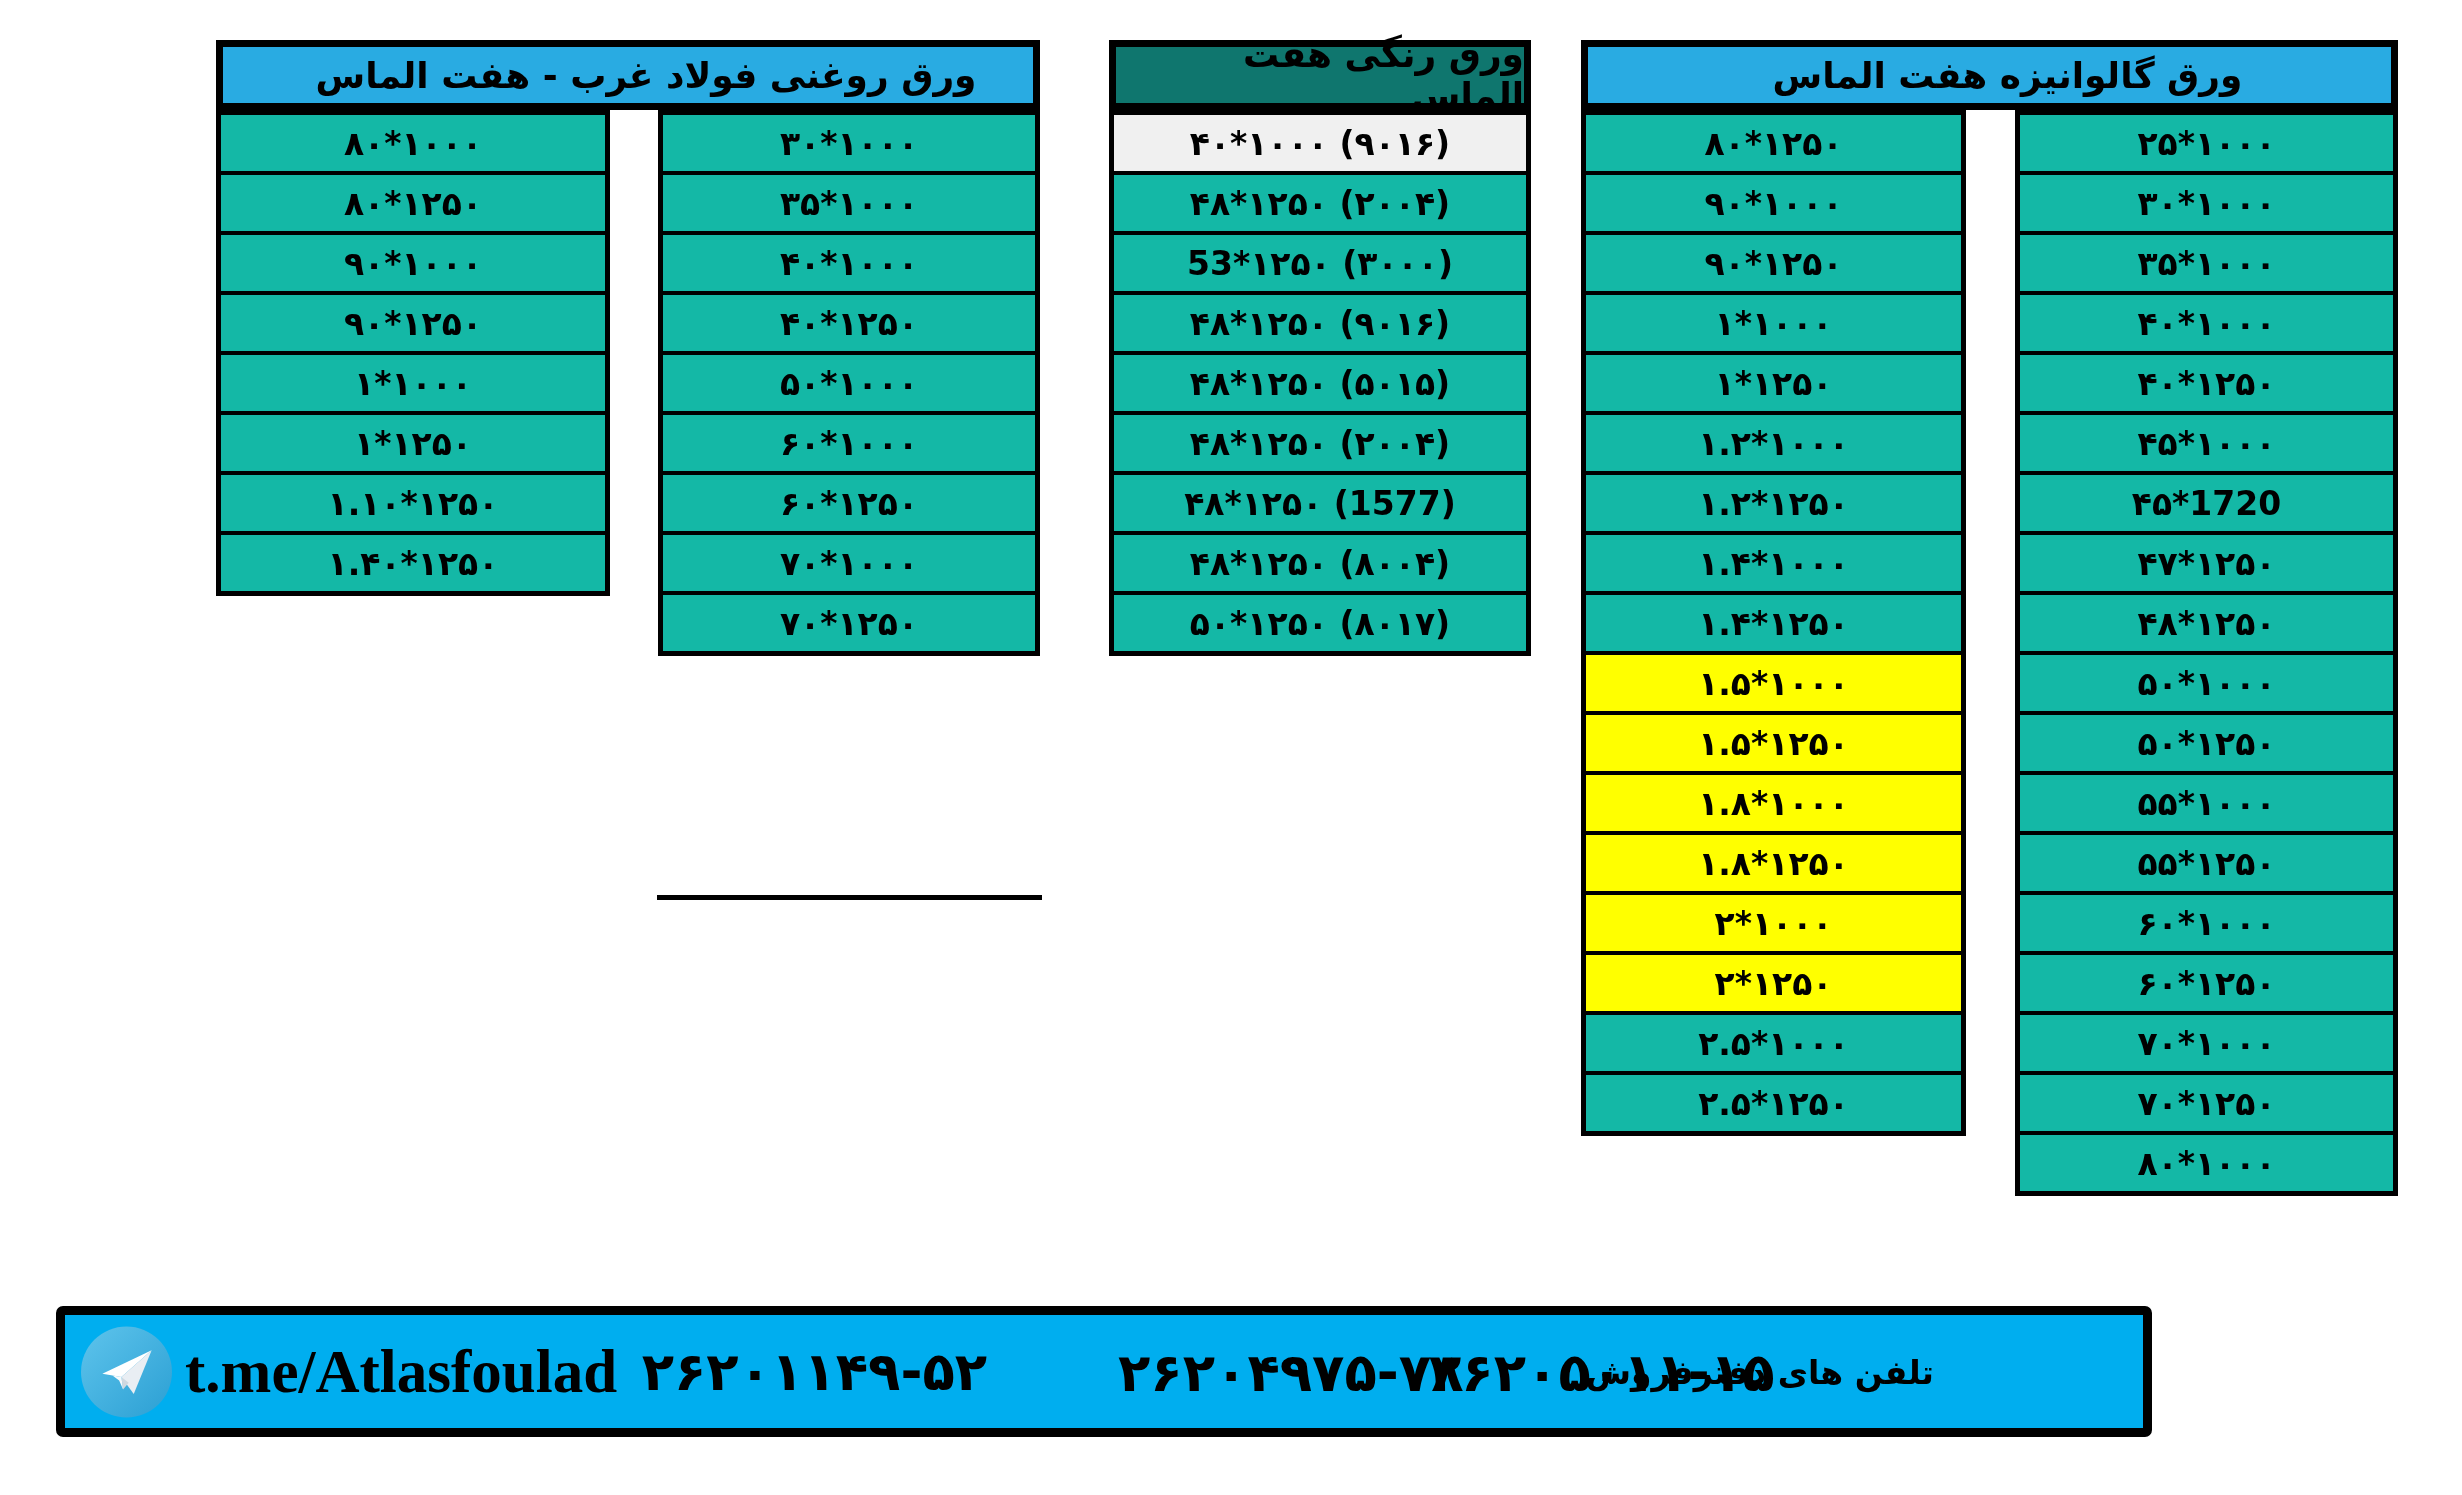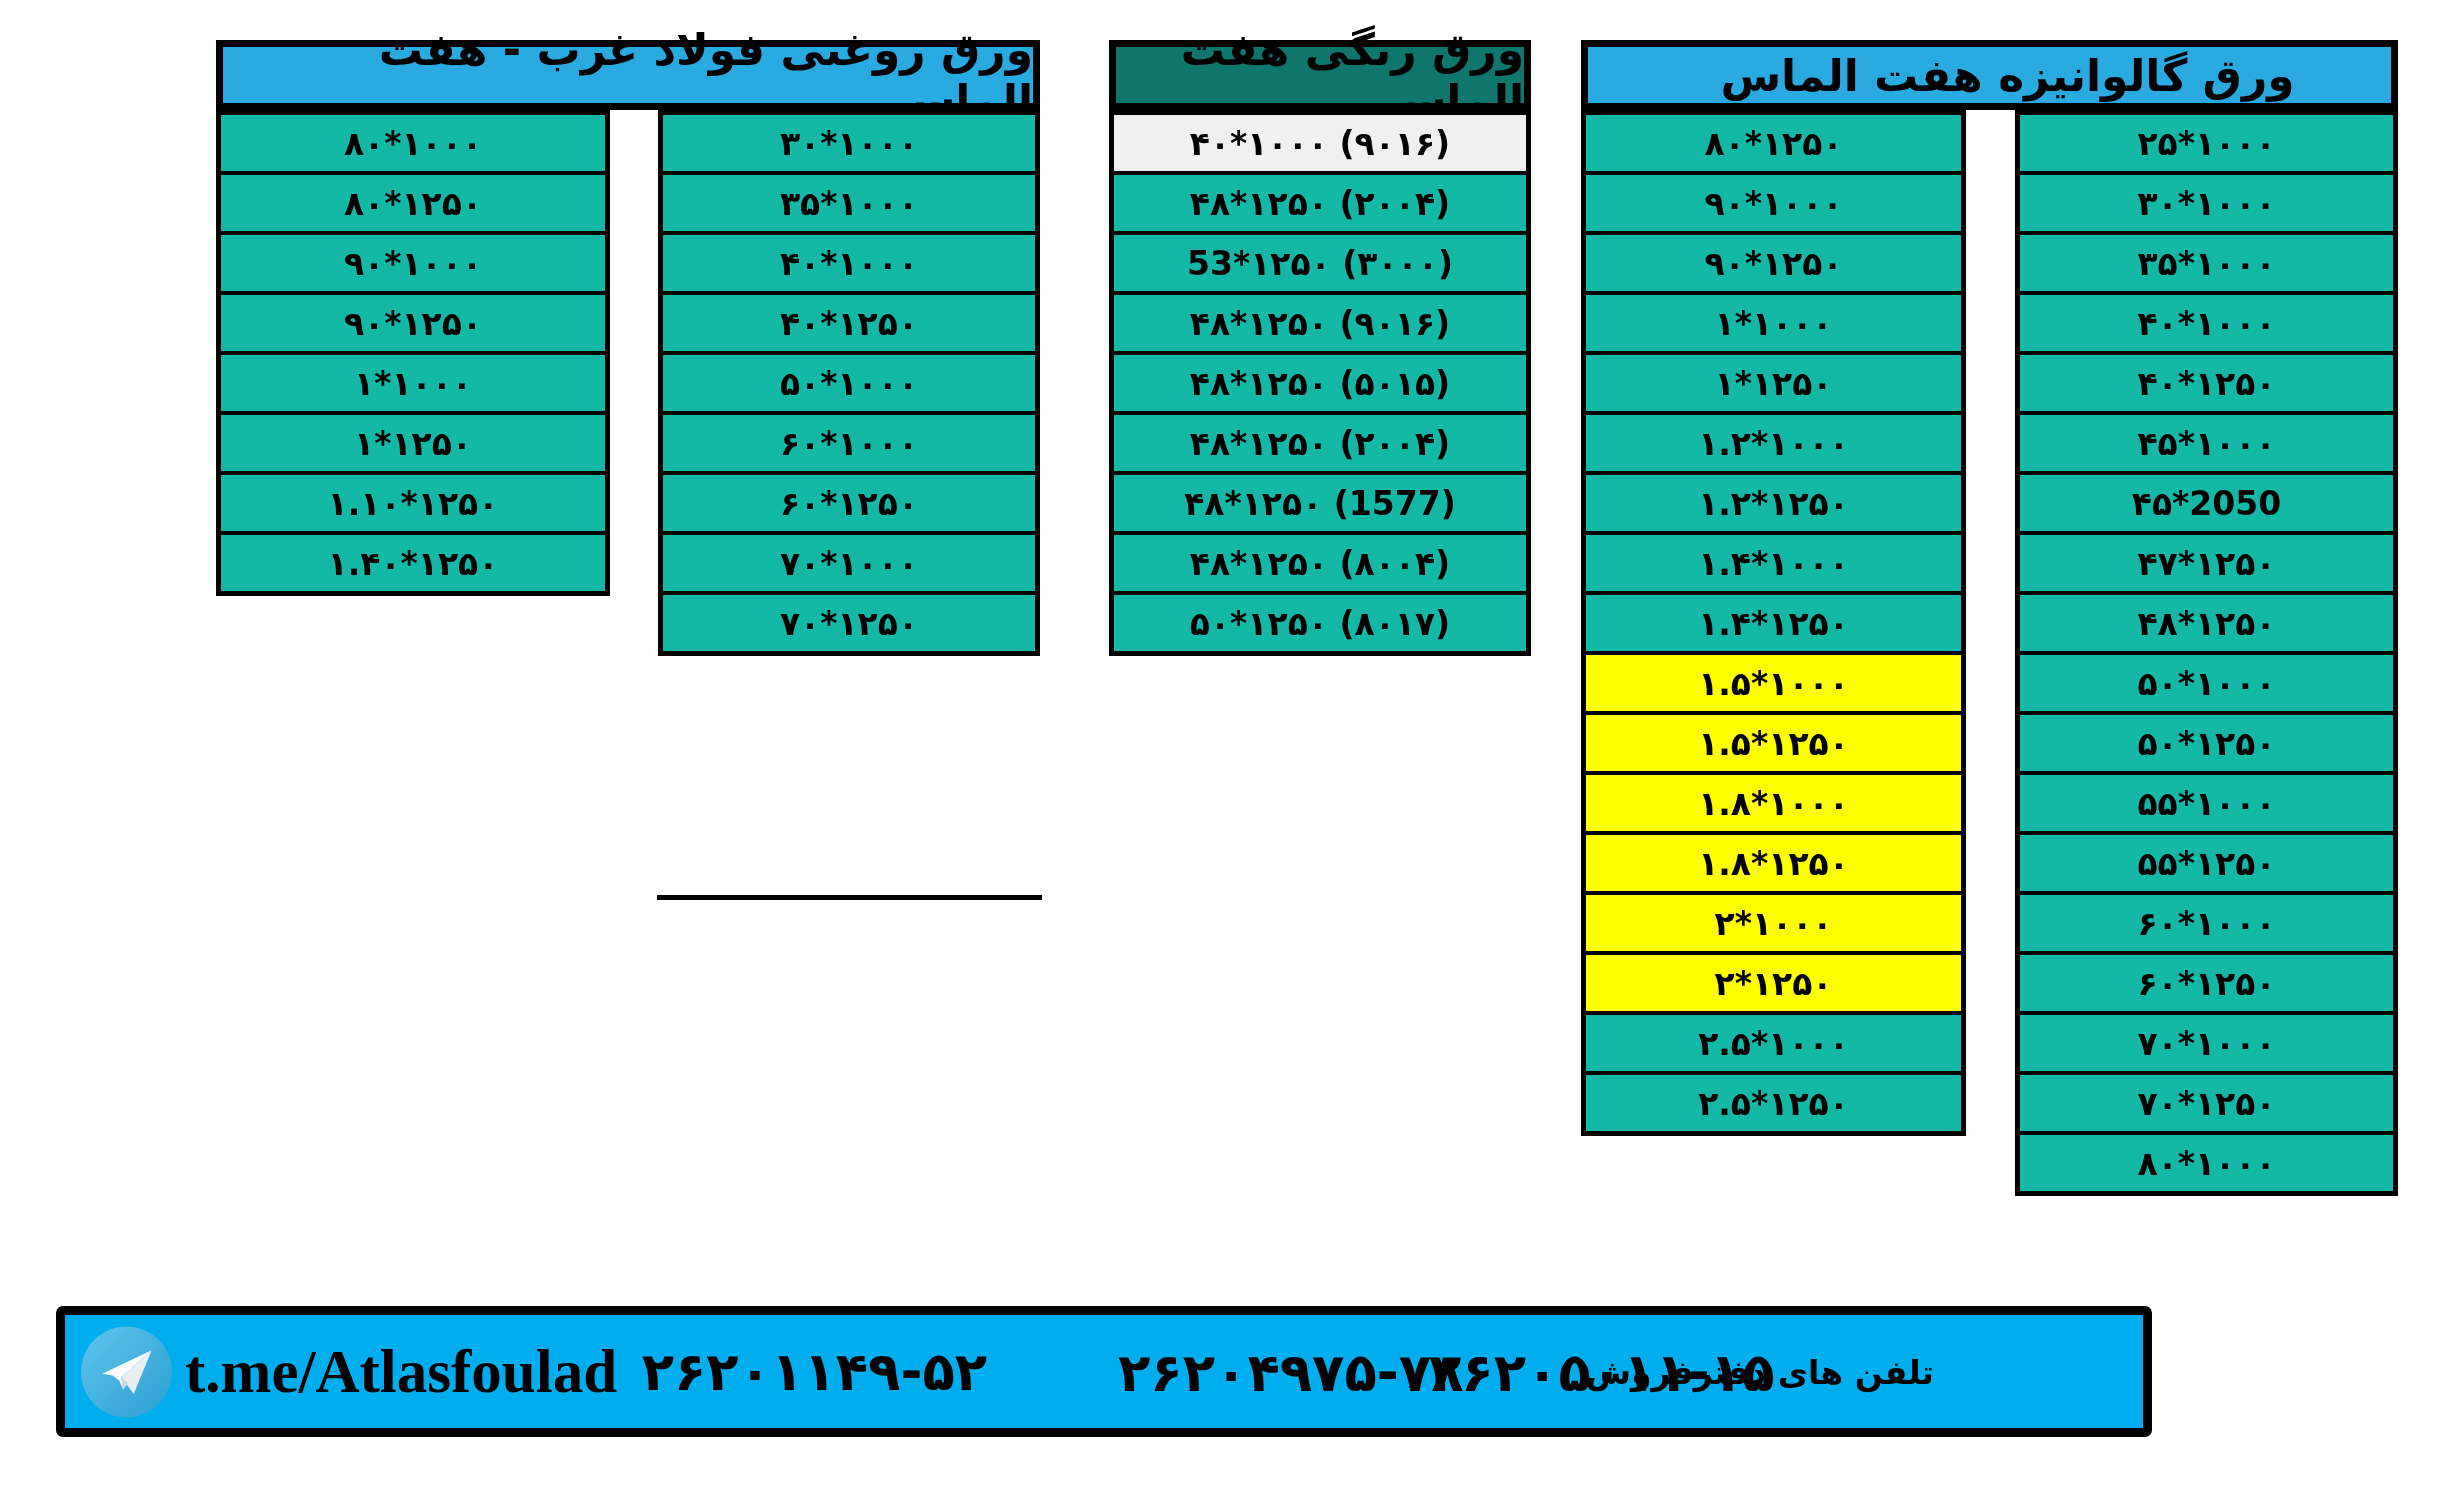--- a/index.html
+++ b/index.html
@@ -3,21 +3,21 @@
 <meta charset="utf-8">
 <style>
   html,body{margin:0;padding:0;background:#ffffff;}
   body{width:2462px;height:1495px;position:relative;overflow:hidden;
        font-family:"DejaVu Sans",sans-serif;}
   .canvas{position:absolute;inset:0;}
 
   
   .tbl-header{position:absolute;box-sizing:border-box;border:7px solid #000;
     display:flex;align-items:center;justify-content:center;
-    font-weight:bold;font-size:44px;color:#000;direction:rtl;padding-left:36px;}
+    font-weight:bold;font-size:36px;color:#000;direction:rtl;padding-left:36px;}
 
   
   .col{position:absolute;box-sizing:border-box;border:5.9px solid #000;background:#14b8a6;}
   .cell{height:56px;border-bottom:4.7px solid #000;display:flex;align-items:center;
     justify-content:center;font-weight:bold;font-size:33px;color:#000;
     direction:ltr;letter-spacing:1.2px;}
   .cell:last-child{border-bottom:0;}
   .cell.hl{background:#ffff00;}
   .cell.shade{background:#f0f0f0;}
 
@@ -116,21 +116,21 @@
     </div>
 
   <div class="col" style="left:2015px;top:110px;width:383px;">
 
   <div class="cell">۲۵*۱۰۰۰</div>
       <div class="cell">۳۰*۱۰۰۰</div>
       <div class="cell">۳۵*۱۰۰۰</div>
       <div class="cell">۴۰*۱۰۰۰</div>
       <div class="cell">۴۰*۱۲۵۰</div>
       <div class="cell">۴۵*۱۰۰۰</div>
-      <div class="cell">۴۵*2050</div>
+      <div class="cell">۴۵*1720</div>
       <div class="cell">۴۷*۱۲۵۰</div>
       <div class="cell">۴۸*۱۲۵۰</div>
       <div class="cell">۵۰*۱۰۰۰</div>
       <div class="cell">۵۰*۱۲۵۰</div>
       <div class="cell">۵۵*۱۰۰۰</div>
       <div class="cell">۵۵*۱۲۵۰</div>
       <div class="cell">۶۰*۱۰۰۰</div>
       <div class="cell">۶۰*۱۲۵۰</div>
       <div class="cell">۷۰*۱۰۰۰</div>
       <div class="cell">۷۰*۱۲۵۰</div>

